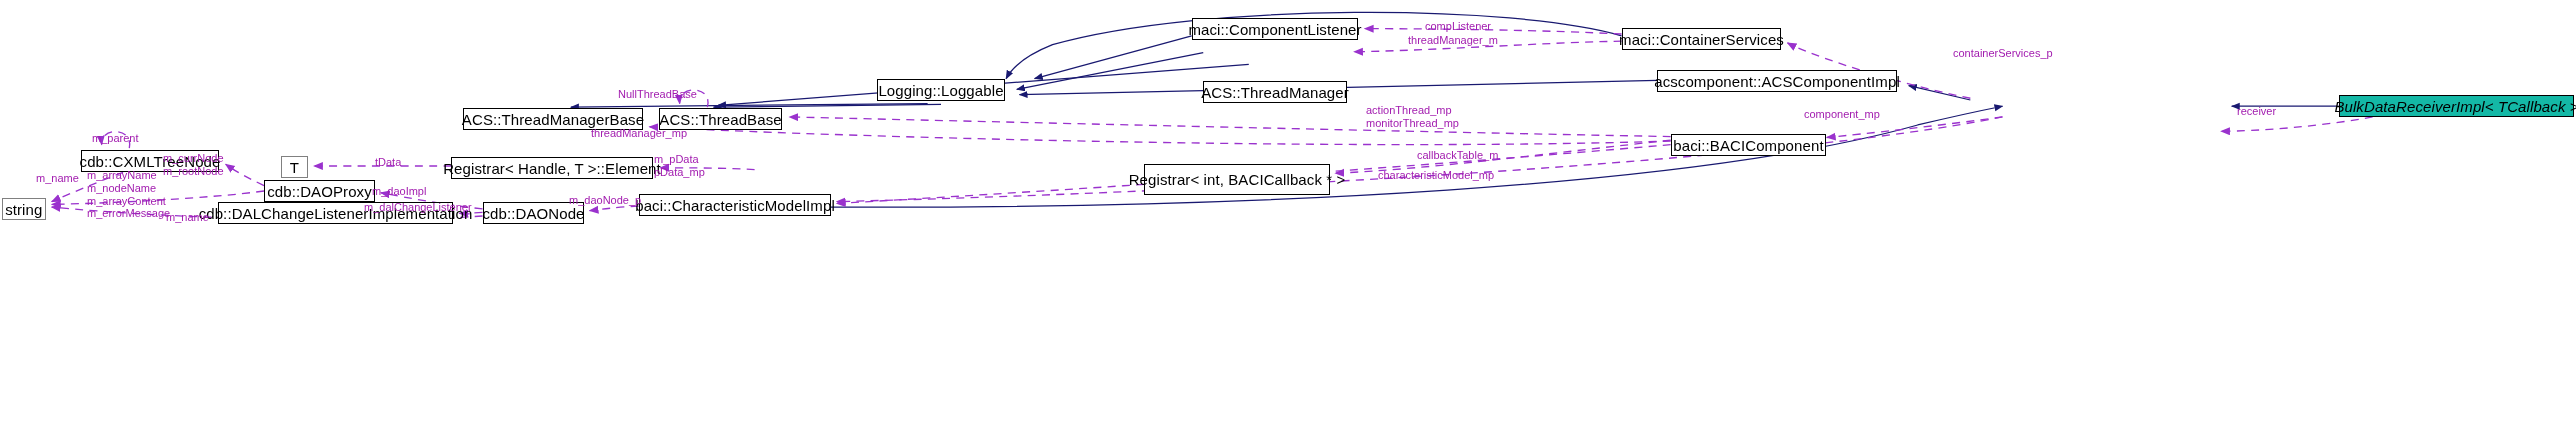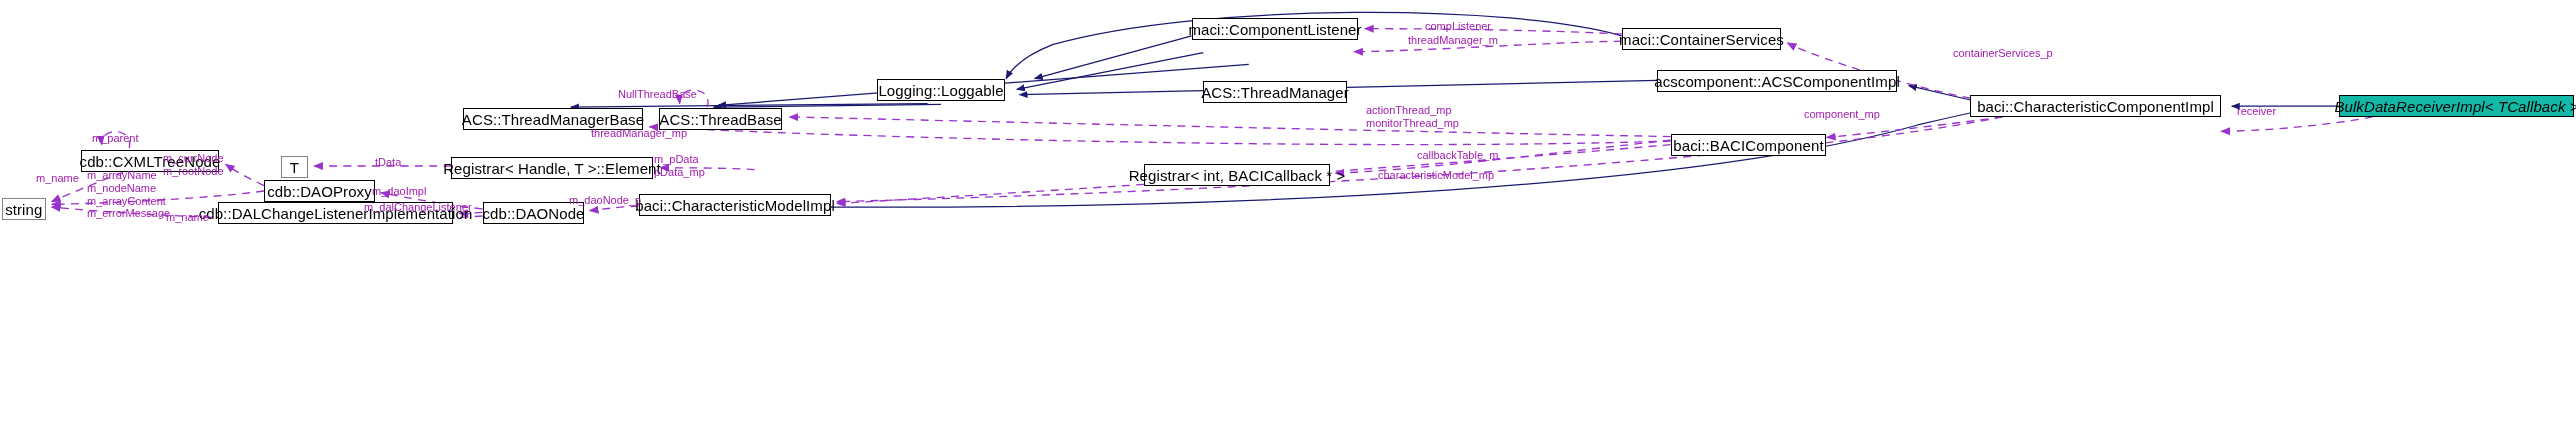--- a/index.html
+++ b/index.html
@@ -153,34 +153,33 @@
   <div class="node-box" style="left:1203px; top:41px; width:144px; height:22px;margin-top:40px;">ACS::ThreadManager</div>
 
   <div class="node-box" style="left:1622px; top:28px; width:159px; height:22px;">maci::ContainerServices</div>
 
   <div class="node-box" style="left:1657px; top:70px; width:240px; height:22px;">acscomponent::ACSComponentImpl</div>
 
   <div class="node-box" style="left:463px; top:108px; width:180px; height:22px;">ACS::ThreadManagerBase</div>
 
   <div class="node-box" style="left:659px; top:108px; width:123px; height:22px;">ACS::ThreadBase</div>
 
-  <div class="node-box" style="left:1970px; top:95px; width:251px; height:22px;">baci::CharacteristicComponentImpl</div>
 
   <div class="node-box highlight-node" style="left:2339px; top:95px; width:235px; height:22px;">BulkDataReceiverImpl&lt; TCallback &gt;</div>
 
 
   <div class="node-box" style="left:1671px; top:134px; width:155px; height:22px;">baci::BACIComponent</div>
 
   <div class="node-box" style="left:81px; top:150px; width:138px; height:22px;">cdb::CXMLTreeNode</div>
 
   <div class="node-box template-node" style="left:281px; top:156px; width:27px; height:22px;">T</div>
 
   <div class="node-box" style="left:451px; top:157px; width:202px; height:22px;">Registrar&lt; Handle, T &gt;::Element</div>
 
-  <div class="node-box" style="left:1144px; top:164px; width:186px; height:22px;">Registrar&lt; int, BACICallback * &gt;</div>
+  <div class="node-box" style="left:1144px; top:164px; width:186px; height:31px;">Registrar&lt; int, BACICallback * &gt;</div>
 
   <div class="node-box" style="left:264px; top:180px; width:111px; height:22px;">cdb::DAOProxy</div>
 
   <div class="node-box" style="left:218px; top:202px; width:235px; height:22px;">cdb::DALChangeListenerImplementation</div>
 
   <div class="node-box" style="left:483px; top:202px; width:101px; height:22px;">cdb::DAONode</div>
 
   <div class="node-box" style="left:639px; top:194px; width:192px; height:22px;">baci::CharacteristicModelImpl</div>
 
   <div class="node-box template-node" style="left:1.8px; top:198px; width:44px; height:22px;">string</div>

